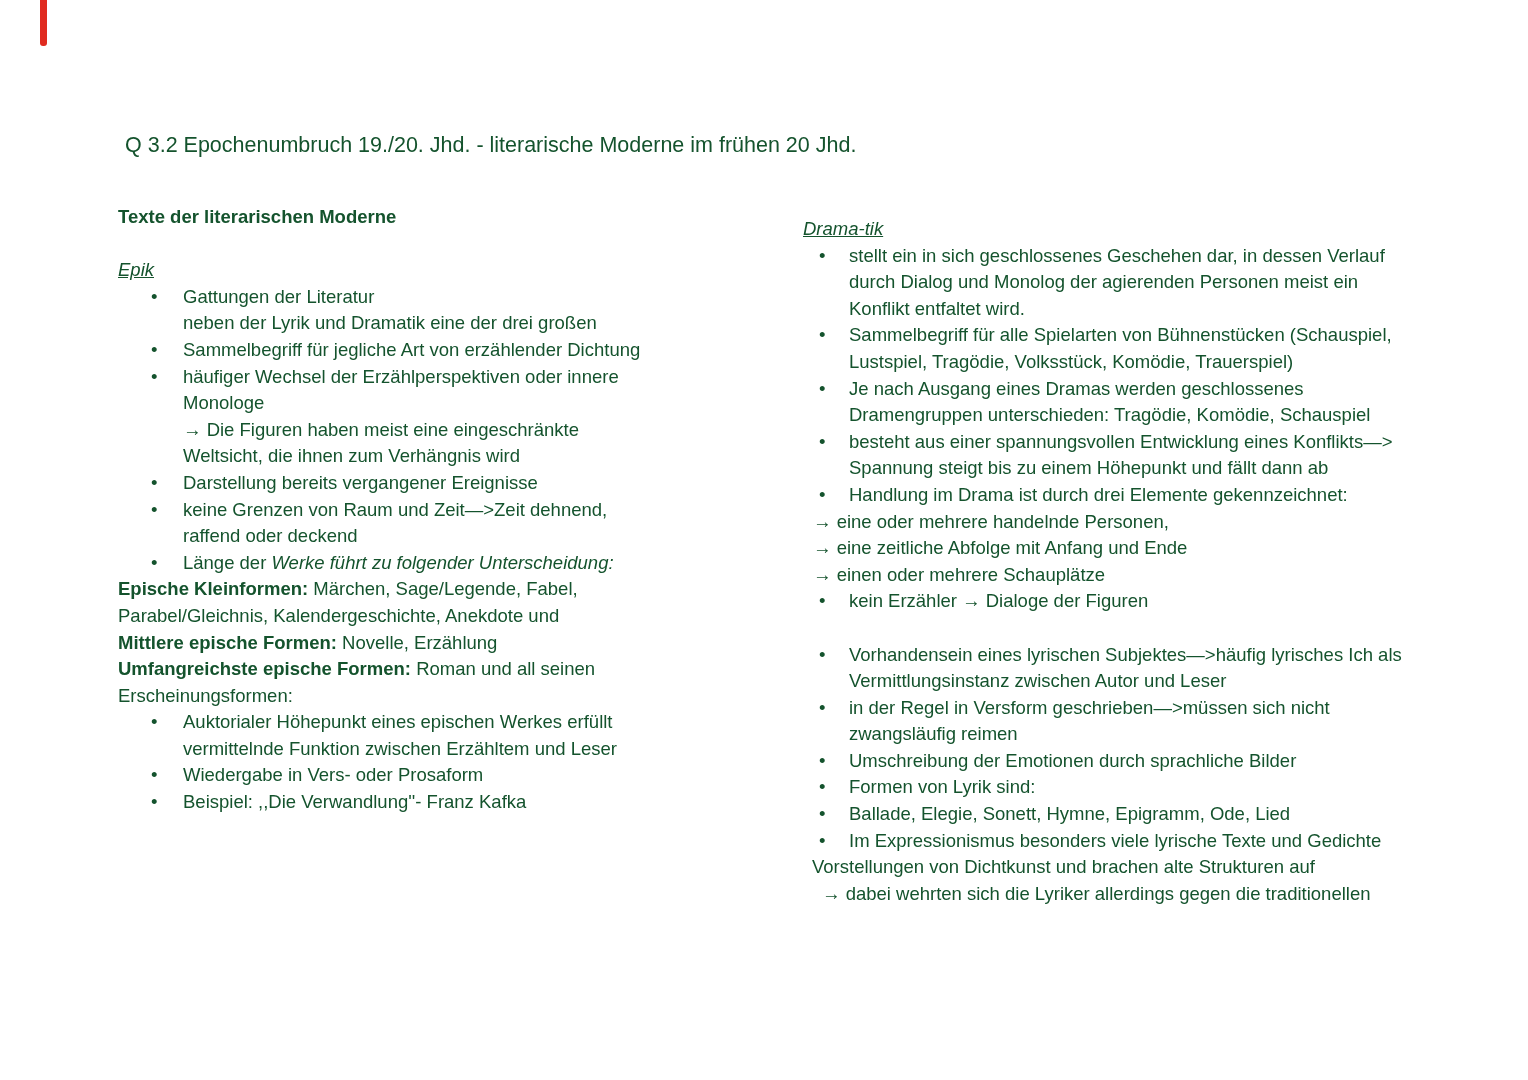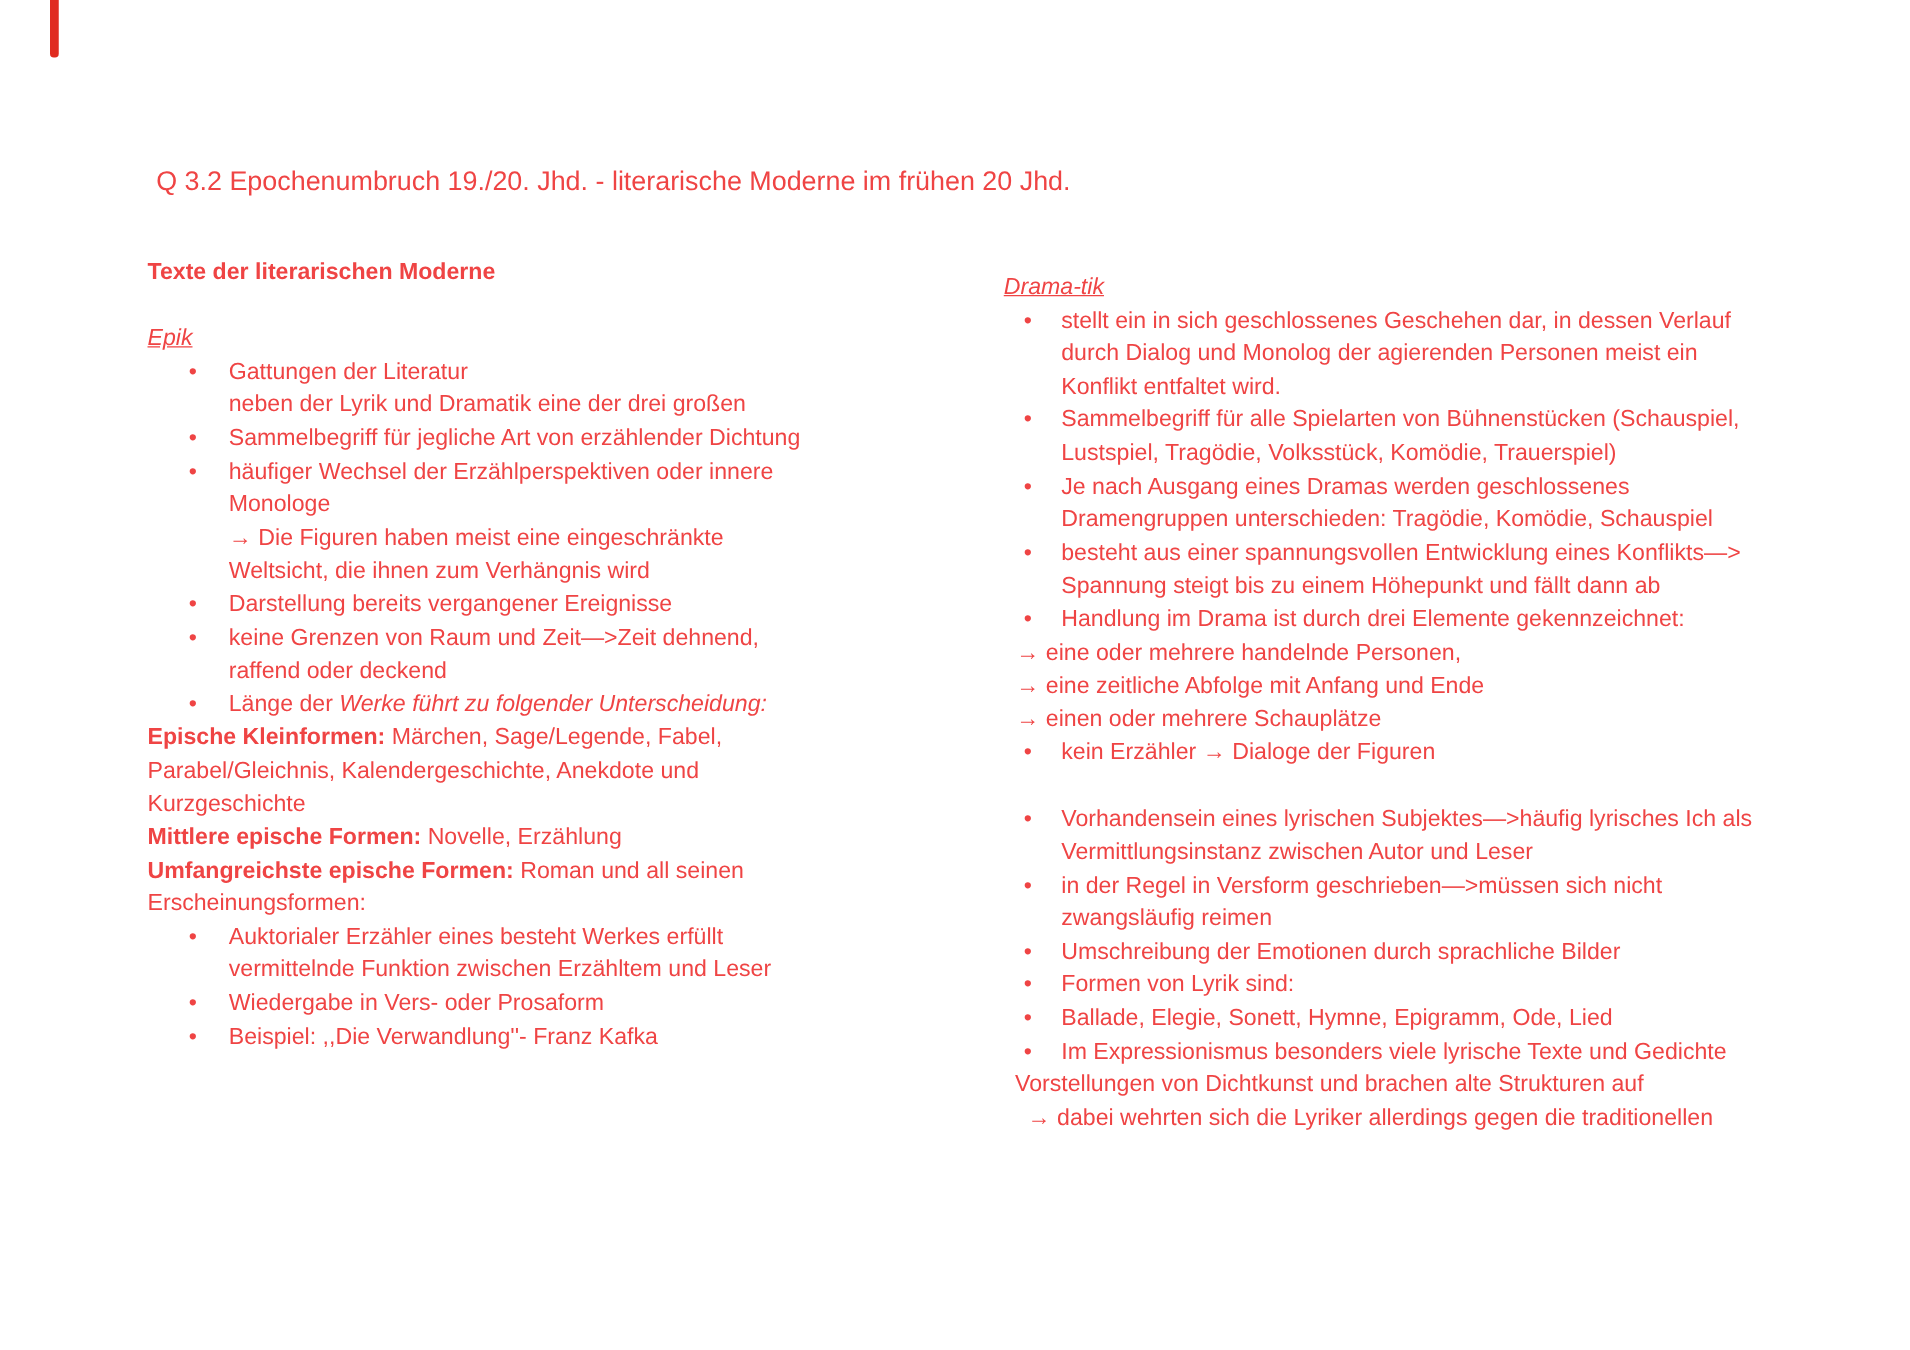--- a/index.html
+++ b/index.html
@@ -1,19 +1,19 @@
 <!DOCTYPE html>
 <html><head>
 <meta charset="utf-8">
 <style>
   html,body { margin:0; padding:0; background:#ffffff; }
   .page {
     position:relative; width:1528px; height:1080px; background:#ffffff;
     font-family:"Liberation Sans","DejaVu Sans",sans-serif;
-    color:#ef4444; overflow:hidden;
+    color:#14532d; overflow:hidden;
   }
   .red-mark { position:absolute; left:40px; top:0; width:7px; height:46px;
     background:#e02b20; border-radius:0 0 3px 3px; }
   .title { position:absolute; left:125px; top:132px; font-size:21.5px; line-height:26.6px; white-space:nowrap; }
   .col { position:absolute; top:204px; font-size:18.5px; line-height:26.6px; }
   .col-left  { left:118px; width:600px; }
   .col-right { left:803px; width:700px;margin-top:12px; }
   .line { height:26.6px; white-space:nowrap; }
   .blank { height:26.6px; }
   .b { font-weight:bold; }
@@ -67,28 +67,27 @@
       <div class="line">keine Grenzen von Raum und Zeit—&gt;Zeit dehnend,</div>
       <div class="line">raffend oder deckend</div>
     </div>
     <div class="li">
       <span class="marker">•</span>
       <div class="line"><span>Länge der </span><span class="it">Werke führt zu folgender Unterscheidung:</span></div>
     </div>
 
     <div class="line"><span class="b">Epische Kleinformen:</span><span> Märchen, Sage/Legende, Fabel,</span></div>
     <div class="line">Parabel/Gleichnis, Kalendergeschichte, Anekdote und</div>
-    <div class="line">Kurzgeschichte</div>
     <div class="line"><span class="b">Mittlere epische Formen:</span><span> Novelle, Erzählung</span></div>
     <div class="line"><span class="b">Umfangreichste epische Formen:</span><span> Roman und all seinen</span></div>
     <div class="line">Erscheinungsformen:</div>
 
     <div class="li">
       <span class="marker">•</span>
-      <div class="line">Auktorialer Erzähler eines besteht Werkes erfüllt</div>
+      <div class="line">Auktorialer Höhepunkt eines epischen Werkes erfüllt</div>
       <div class="line">vermittelnde Funktion zwischen Erzähltem und Leser</div>
     </div>
     <div class="li">
       <span class="marker">•</span>
       <div class="line">Wiedergabe in Vers- oder Prosaform</div>
     </div>
     <div class="li">
       <span class="marker">•</span>
       <div class="line">Beispiel: ,,Die Verwandlung''- Franz Kafka</div>
     </div>

